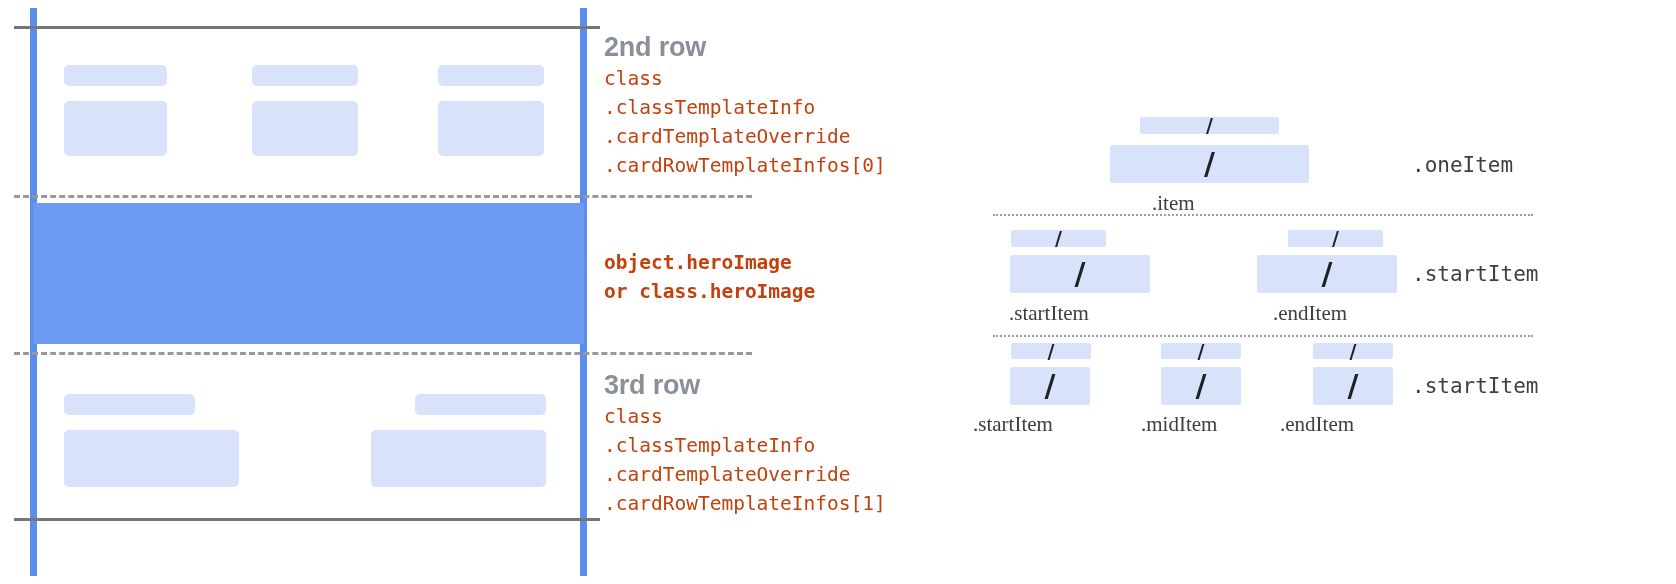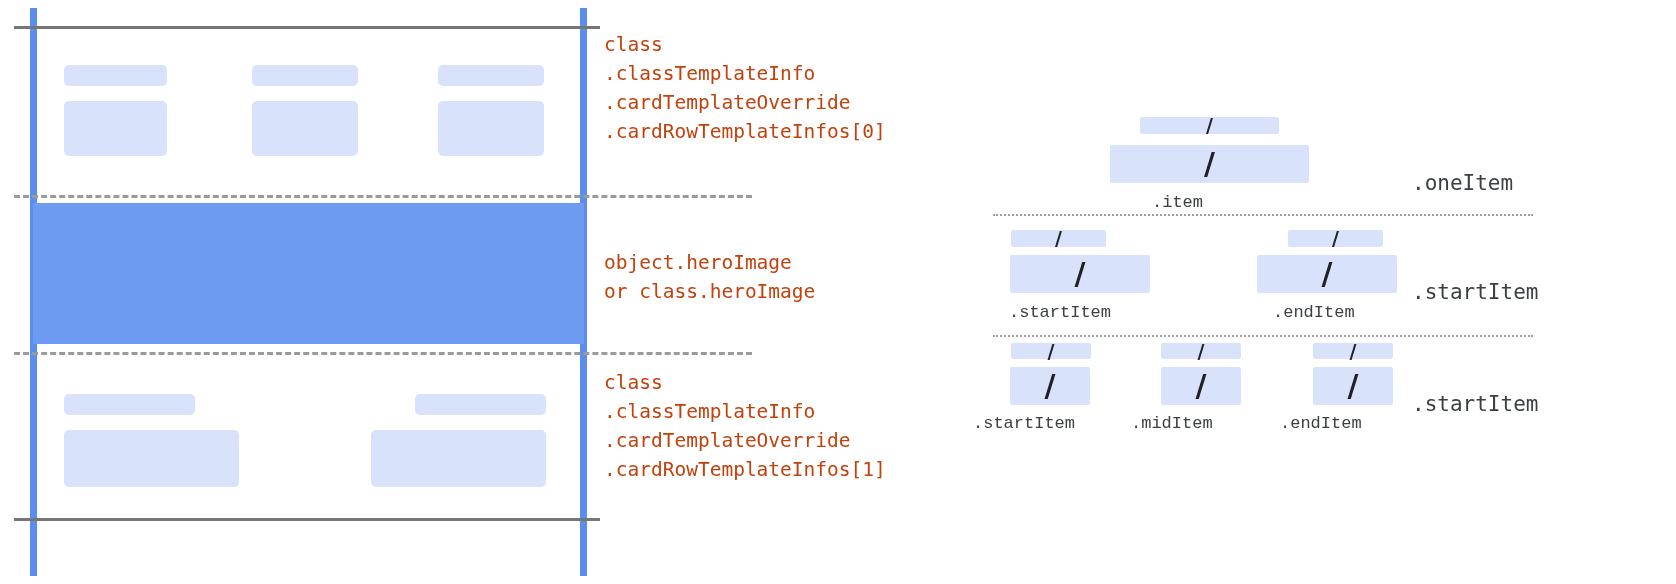--- a/index.html
+++ b/index.html
@@ -119,34 +119,33 @@
     font-family: "DejaVu Sans", sans-serif;
     font-weight: bold;
     color: #202124;
     line-height: 1;
   }
   .slot.small .slash { font-size: 19px; }
   .slot.big   .slash { font-size: 30px; }
 
   .mono-label {
     position: absolute;
-    font-family: Liberation Mono, monospace;
-    font-size: 17px;
+    font-family: Liberation Serif, serif;
+    font-size: 21px;
     color: #3c4043;
     white-space: pre;
     line-height: 26px;
   }
   .group-label {
     position: absolute;
     font-family: "DejaVu Sans Mono", monospace;
     font-size: 21px;
     color: #3c4043;
     white-space: pre;
     line-height: 26px;
-    margin-top: 18px;
   }
 </style>
 </head>
 <body>
 
 <div id="card-diagram">
 
   <div class="guide-v" id="guide-left"></div>
   <div class="guide-v" id="guide-right"></div>
 
@@ -168,32 +167,34 @@
   <div class="ph-box" style="left:64px;  top:430px; width:175px; height:57px;"></div>
 
   <div class="ph-box" style="left:415px; top:394px; width:131px; height:21px;"></div>
   <div class="ph-box" style="left:371px; top:430px; width:175px; height:57px;"></div>
 
   <div class="divider-dashed" id="divider-upper"></div>
   <div class="divider-dashed" id="divider-lower"></div>
 </div>
 
 <div class="card-note" style="top:30px;">
+  <div class="note-title">2nd row</div>
   <div class="note-code">class
 .classTemplateInfo
 .cardTemplateOverride
 .cardRowTemplateInfos[0]</div>
 </div>
 
-<div class="card-note" style="top:248px;">
+<div class="card-note" style="top:248px;font-weight:bold;">
   <div class="note-code">object.heroImage
 or class.heroImage</div>
 </div>
 
 <div class="card-note" style="top:368px;">
+  <div class="note-title">3rd row</div>
   <div class="note-code">class
 .classTemplateInfo
 .cardTemplateOverride
 .cardRowTemplateInfos[1]</div>
 </div>
 
 <div id="item-diagram">
 
   <div class="slot small" style="left:155px; top:117px; width:139px; height:17px;">
     <span class="slash">/</span>
@@ -233,21 +234,21 @@
     <span class="slash">/</span>
   </div>
   <div class="mono-label" style="left:-12px; top:411px;">.startItem</div>
 
   <div class="slot small" style="left:176px; top:343px; width:80px; height:16px;">
     <span class="slash">/</span>
   </div>
   <div class="slot big" style="left:176px; top:367px; width:80px; height:38px;">
     <span class="slash">/</span>
   </div>
-  <div class="mono-label" style="left:146px; top:411px;">.midItem</div>
+  <div class="mono-label" style="left:156px; top:411px;">.midItem</div>
 
   <div class="slot small" style="left:328px; top:343px; width:80px; height:16px;">
     <span class="slash">/</span>
   </div>
   <div class="slot big" style="left:328px; top:367px; width:80px; height:38px;">
     <span class="slash">/</span>
   </div>
   <div class="mono-label" style="left:295px; top:411px;">.endItem</div>
 
   <div class="group-label" style="left:427px; top:373px;">.startItem</div>

